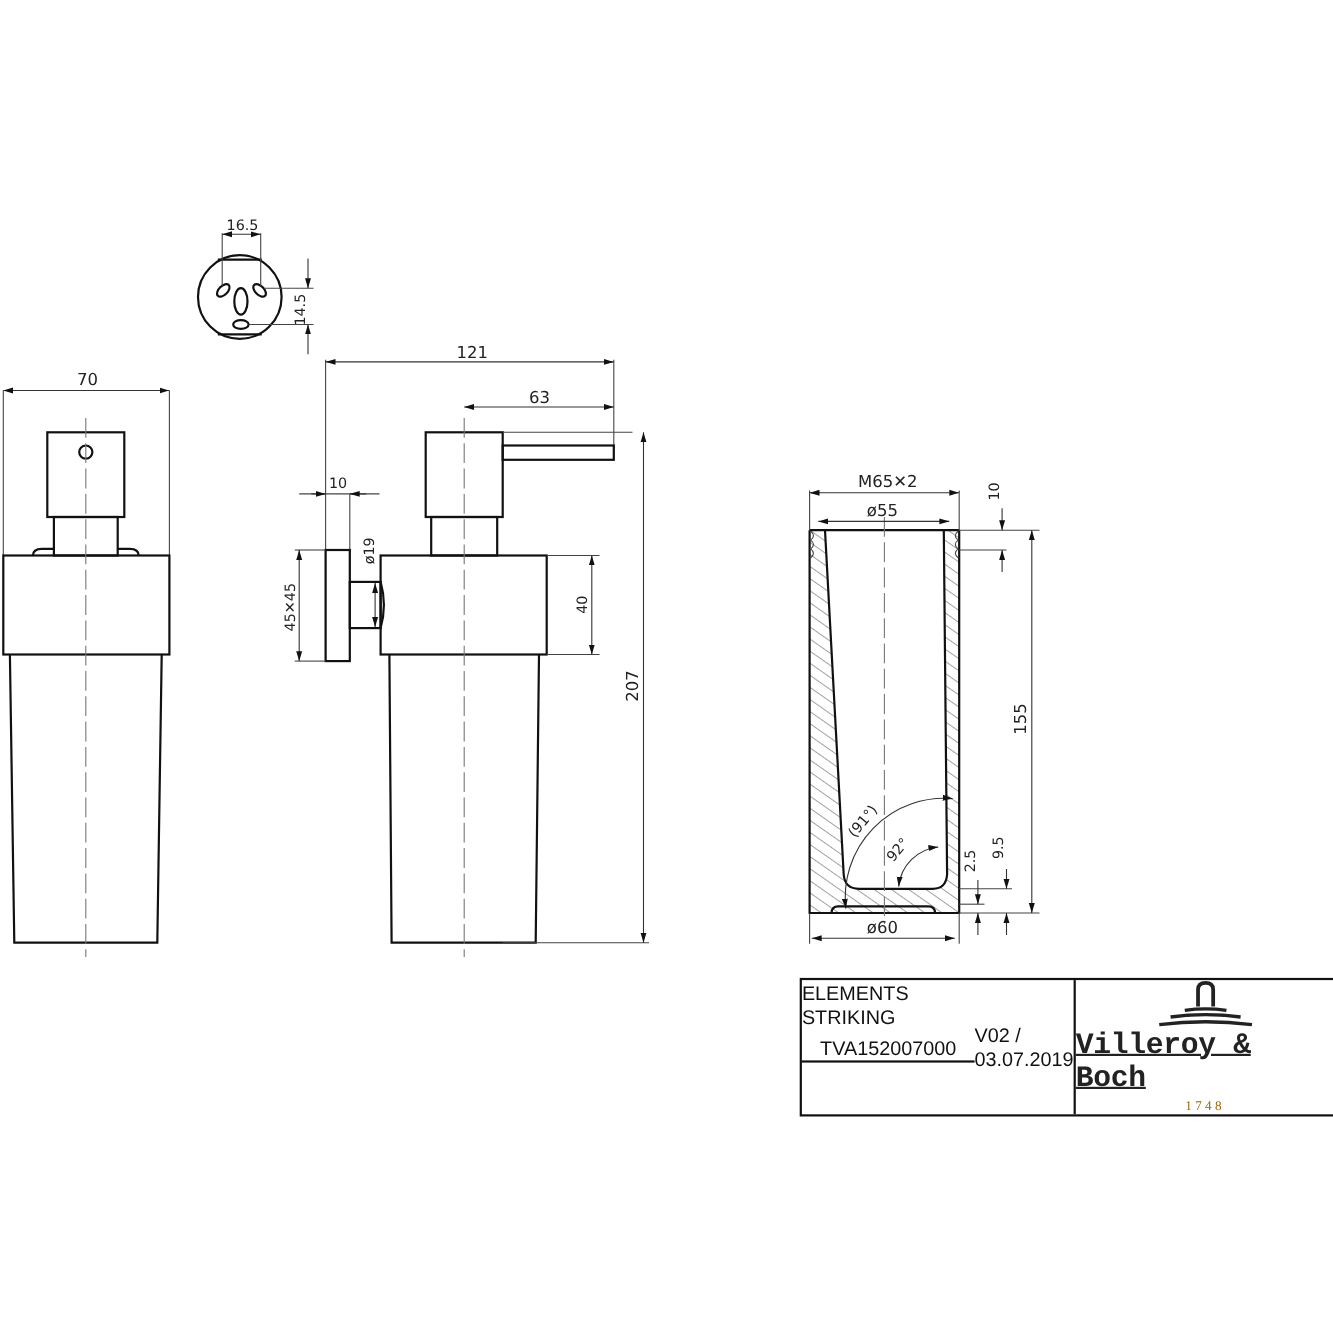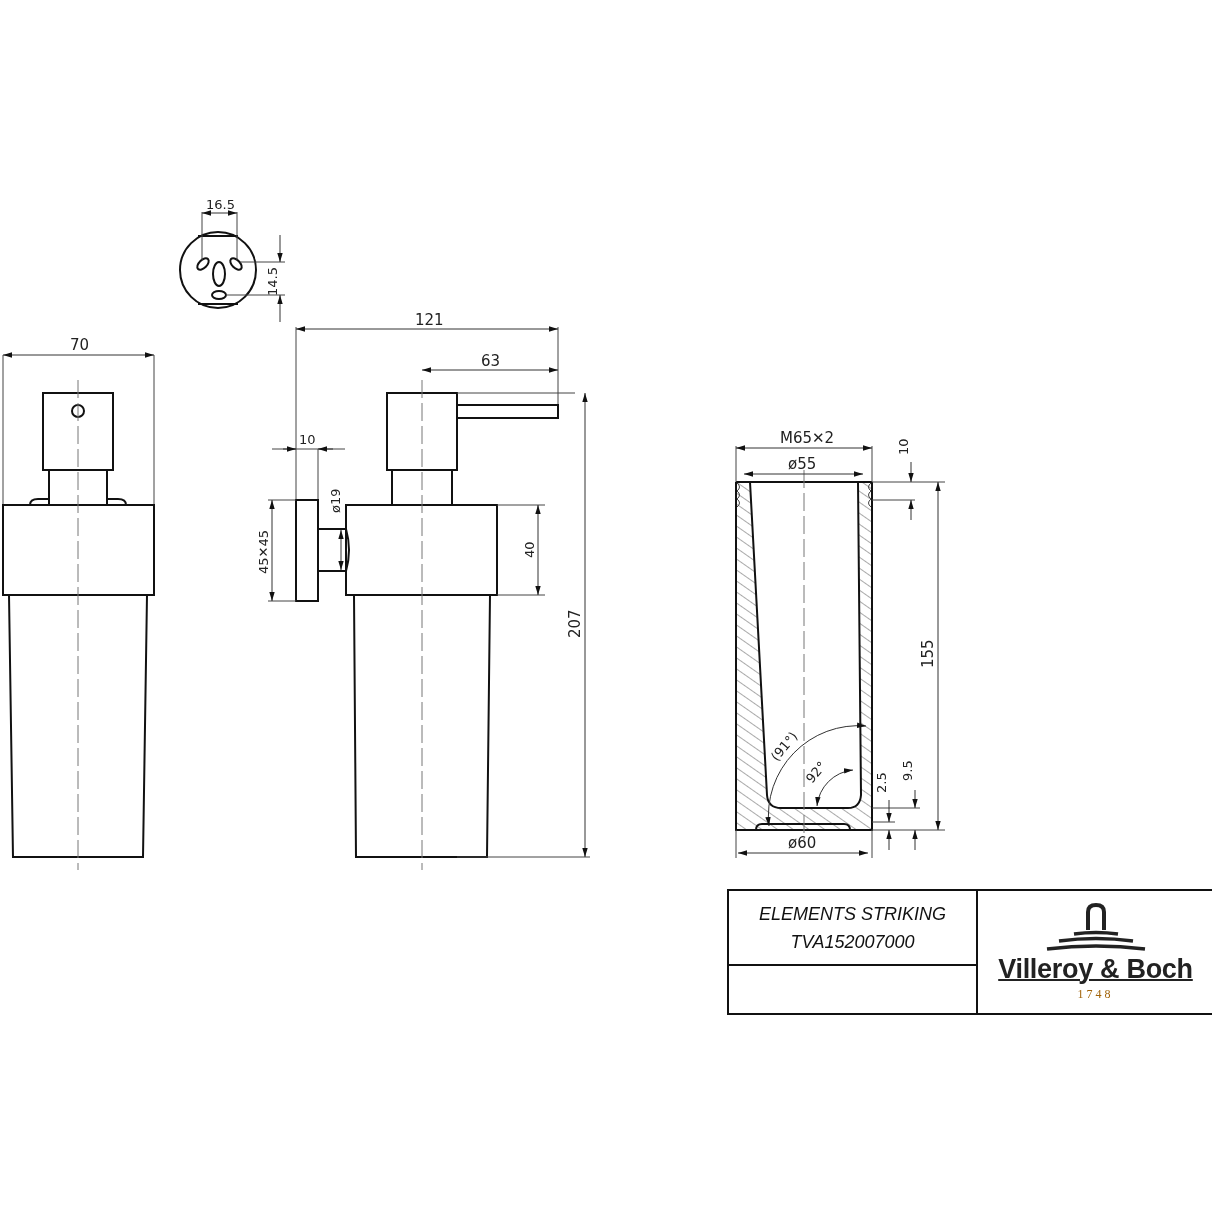--- a/index.html
+++ b/index.html
@@ -8,27 +8,27 @@
   svg.drawing { position: absolute; left: 0; top: 0; }
   .ln { stroke: #111; stroke-width: 2; fill: none; }
   .thin { stroke: #444; stroke-width: 1; fill: none; }
   .center { stroke: #777; stroke-width: 1; fill: none; stroke-dasharray: 18 5; }
   .dim { stroke: #333; stroke-width: 1; fill: none; }
   .dimtxt { font-family: "DejaVu Sans", sans-serif; font-size: 15px; fill: #222; }
   .dimtxt-sm { font-family: "DejaVu Sans", sans-serif; font-size: 13px; fill: #222; }
   .hatch { stroke: #555; stroke-width: 1; }
   .title-block { position: absolute; left: 727px; top: 889px; width: 488px; height: 126px;
                  border: 2px solid #111; box-sizing: border-box; display: flex; background:#fff; }
-  .tb-left { width: 247px; border-right: 2px solid #111; display: flex; flex-direction: column; font-style: italic; }
+  .tb-left { width: 247px; border-right: 2px solid #111; display: flex; flex-direction: row; }
   .tb-top { height: 73px; border-bottom: 2px solid #111; display: flex; flex-direction: column;
             align-items: center; justify-content: center; gap: 6px; }
   .tb-bottom { flex: 1; display: flex; align-items: center; justify-content: center; }
   .tb-text { font-size: 18px; color: #111; line-height: 22px; }
   .tb-right { flex: 1; display: flex; flex-direction: column; align-items: center; justify-content: center; }
-  .brand-name { font-family: Liberation Sans, sans-serif; font-weight: bold; font-size: 27px;
+  .brand-name { font-family: Liberation Mono, monospace; font-weight: bold; font-size: 27px;
                 color: #222; text-decoration: underline; text-decoration-thickness: 2px;
                 letter-spacing: -0.3px; margin-top: 2px; }
   .brand-year { font-family: "Liberation Serif", serif; font-size: 12px; letter-spacing: 3px;
                 color: #a16207; margin-top: 2px; }
 </style>
 </head>
 <body>
 
 <svg class="drawing" width="1212" height="1212" viewBox="0 0 1212 1212">
   <defs>
@@ -175,20 +175,23 @@
     <path d="M817,806 A40,40 0 0 1 853,770" class="dim" marker-start="url(#arr)" marker-end="url(#arr)"></path>
     <text class="dimtxt-sm" transform="translate(812 784) rotate(-50)">92°</text>
   </g>
 </svg>
 
 <div class="title-block">
   <div class="tb-left">
     <div class="tb-top">
       <span class="tb-text">ELEMENTS STRIKING</span>
       <span class="tb-text">TVA152007000</span>
+    </div>
+    <div class="tb-bottom">
+      <span class="tb-text">V02 / 03.07.2019</span>
     </div>
   </div>
   <div class="tb-right">
     <svg width="110" height="50" viewBox="0 0 110 50">
       <path d="M47,28 L47,10 Q47,3 55,3 Q63,3 63,10 L63,28" fill="none" stroke="#222" stroke-width="4"></path>
       <path d="M33,32 Q55,29 77,32" fill="none" stroke="#222" stroke-width="3.5"></path>
       <path d="M18,39 Q55,34 92,39" fill="none" stroke="#222" stroke-width="3.5"></path>
       <path d="M6,47 Q55,41 104,47" fill="none" stroke="#222" stroke-width="3.5"></path>
     </svg>
     <span class="brand-name">Villeroy &amp; Boch</span>

